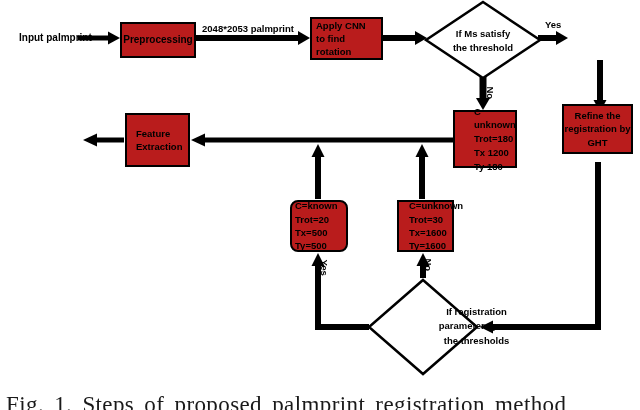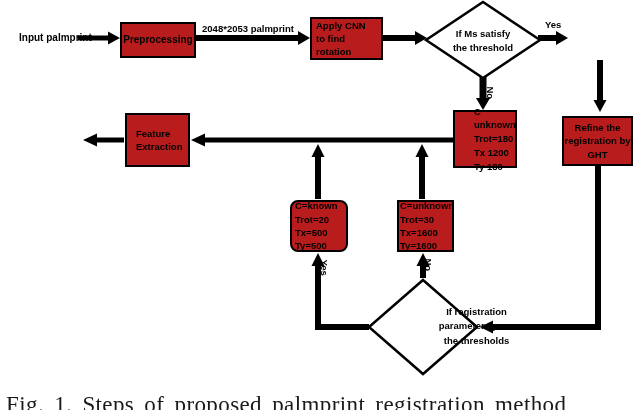--- a/index.html
+++ b/index.html
@@ -106,38 +106,38 @@
   <div class="lbl rot" style="left:314px;top:264px;width:20px;">Yes</div>
 
   <div class="lbl rot" style="left:421px;top:260px;width:14px;">No</div>
 
   <div class="box center" style="left:120px;top:22px;width:76px;height:36px;font-size:10px;">Preprocessing</div>
 
   <div class="box left" style="left:310px;top:17px;width:73px;height:43px;padding-left:4px;">Apply CNN
 to find rotation</div>
 
 
-  <div class="box center" style="left:562px;top:116px;width:71px;height:50px;text-align:center;">Refine the
+  <div class="box center" style="left:562px;top:104px;width:71px;height:50px;text-align:center;">Refine the
 registration by
 GHT</div>
 
   <div class="box left" style="left:453px;top:110px;width:64px;height:58px;padding-left:19px;line-height:1.45;">C  unknown
 Trot=180
 Tx  1200
 Ty  180</div>
 
   <div class="box left" style="left:125px;top:113px;width:65px;height:54px;padding-left:9px;">Feature
 Extraction</div>
 
   <div class="box left" style="left:290px;top:200px;width:58px;height:52px;padding-left:3px;border-radius:8px;">C=known
 Trot=20
 Tx=500
 Ty=500</div>
 
-  <div class="box left" style="left:397px;top:200px;width:57px;height:52px;padding-left:1px;">C=unknown
+  <div class="box left" style="left:397px;top:200px;width:57px;height:52px;padding-left:10px;">C=unknown
 Trot=30
 Tx=1600
 Ty=1600</div>
 
   <div class="dtext" style="left:433px;top:27px;width:100px;text-align:center;white-space:pre-line;">If Ms satisfy
 the threshold</div>
 
   <div class="dtext" style="left:385px;top:305px;width:95px;text-align:center;white-space:pre-line;line-height:1.5;margin-left:44px;">If registration
 parameters pass
 the thresholds</div>

